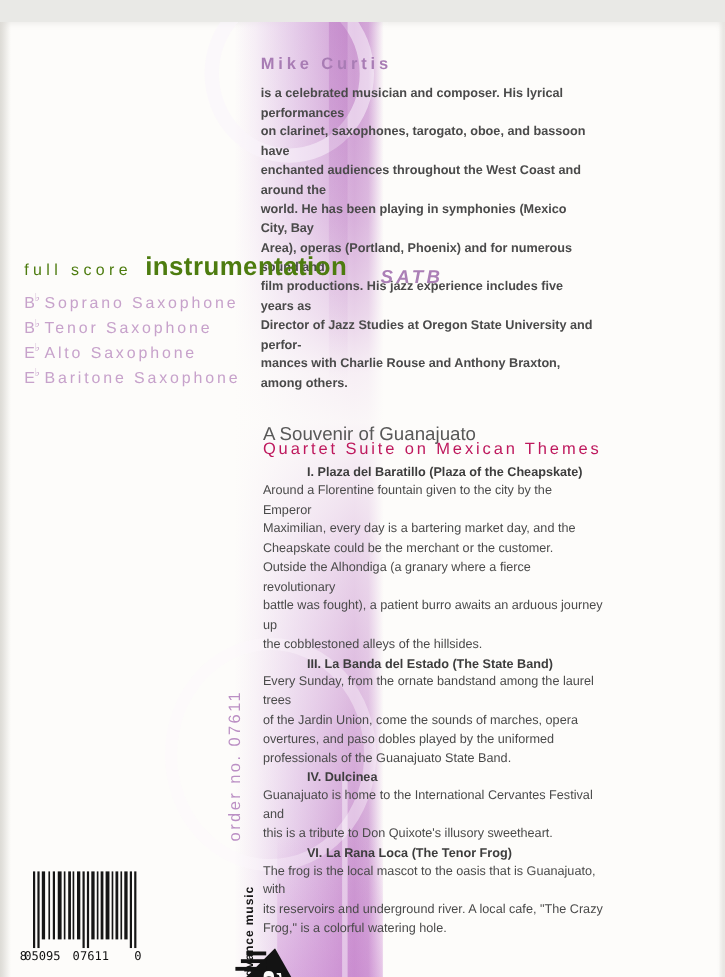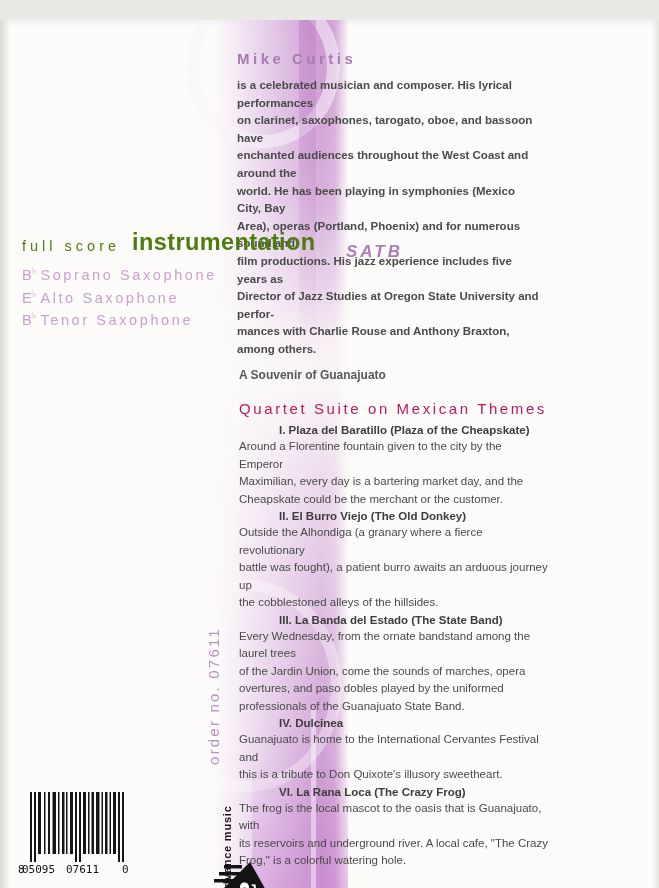--- a/index.html
+++ b/index.html
@@ -68,21 +68,21 @@
   .instr-title{left:132px;top:209px;font-size:23.5px;font-weight:bold;color:#4d7c0f;
     letter-spacing:.4px;}
   .satb{left:346px;top:222px;font-size:17px;font-weight:bold;letter-spacing:3px;color:#ab7fb6;font-style:italic;}
   .inst-list{left:22px;top:245px;}
   .inst-row{height:22.6px;font-size:14.5px;letter-spacing:2.6px;color:#c7a2cb;}
   .inst-key{letter-spacing:0;}
   .flat{font-size:10px;vertical-align:6px;letter-spacing:0;}
   .inst-name{margin-left:4px;}
 
   
-  .work-subtitle{left:239px;top:348px;font-size:12px;color:#585858;font-weight:bold;}
+  .work-subtitle{left:239px;top:365px;font-size:17px;color:#585858;}
   .work-title{left:239px;top:380px;font-size:15px;letter-spacing:2.6px;color:#be185d;}
   .movements{left:239px;top:402px;width:310px;}
   .mv-heading{font-size:11.5px;font-weight:bold;color:#3d3d3d;line-height:16px;margin:0;padding-left:40px;}
   .mv-text{font-size:11.5px;color:#4a4a4a;line-height:17.5px;margin:0;white-space:pre-line;}
 
   
   .order-no{left:108px;top:665px;width:212px;height:22px;
     transform:rotate(-90deg);
     font-size:15px;letter-spacing:2.2px;color:#bb8fc4;text-align:center;line-height:22px;}
 
@@ -132,48 +132,50 @@
 
   <div class="abs full-score">full score</div>
   <div class="abs instr-title">instrumentation</div>
   <div class="abs satb">SATB</div>
 
   <div class="abs inst-list">
     <div class="inst-row">
       <span class="inst-key"><span>B</span><sup class="flat">♭</sup></span><span class="inst-name">Soprano Saxophone</span>
     </div>
     <div class="inst-row">
+      <span class="inst-key"><span>B</span><sup class="flat">♭</sup></span><span class="inst-name">Tenor Saxophone</span>
+    </div>
+    <div class="inst-row">
       <span class="inst-key"><span>E</span><sup class="flat">♭</sup></span><span class="inst-name">Alto Saxophone</span>
     </div>
     <div class="inst-row">
-      <span class="inst-key"><span>B</span><sup class="flat">♭</sup></span><span class="inst-name">Tenor Saxophone</span>
+      <span class="inst-key"><span>E</span><sup class="flat">♭</sup></span><span class="inst-name">Baritone Saxophone</span>
     </div>
   </div>
 
   <div class="abs work-subtitle">A Souvenir of Guanajuato</div>
   <div class="abs work-title">Quartet Suite on Mexican Themes</div>
 
   <div class="abs movements">
     <p class="mv-heading">I. Plaza del Baratillo (Plaza of the Cheapskate)</p>
     <p class="mv-text">Around a Florentine fountain given to the city by the Emperor
 Maximilian, every day is a bartering market day, and the
 Cheapskate could be the merchant or the customer.</p>
-    <p class="mv-heading">II. El Burro Viejo (The Old Donkey)</p>
     <p class="mv-text">Outside the Alhondiga (a granary where a fierce revolutionary
 battle was fought), a patient burro awaits an arduous journey up
 the cobblestoned alleys of the hillsides.</p>
     <p class="mv-heading">III. La Banda del Estado (The State Band)</p>
-    <p class="mv-text">Every Wednesday, from the ornate bandstand among the laurel trees
+    <p class="mv-text">Every Sunday, from the ornate bandstand among the laurel trees
 of the Jardin Union, come the sounds of marches, opera
 overtures, and paso dobles played by the uniformed
 professionals of the Guanajuato State Band.</p>
     <p class="mv-heading">IV. Dulcinea</p>
     <p class="mv-text">Guanajuato is home to the International Cervantes Festival and
 this is a tribute to Don Quixote's illusory sweetheart.</p>
-    <p class="mv-heading">VI. La Rana Loca (The Crazy Frog)</p>
+    <p class="mv-heading">VI. La Rana Loca (The Tenor Frog)</p>
     <p class="mv-text">The frog is the local mascot to the oasis that is Guanajuato, with
 its reservoirs and underground river. A local cafe, "The Crazy
 Frog," is a colorful watering hole.</p>
   </div>
 
   <div class="abs order-no">order no. 07611</div>
 
   <div class="abs barcode">
     <svg width="116" height="70" viewBox="0 0 116 70">
       <g fill="#161616">

